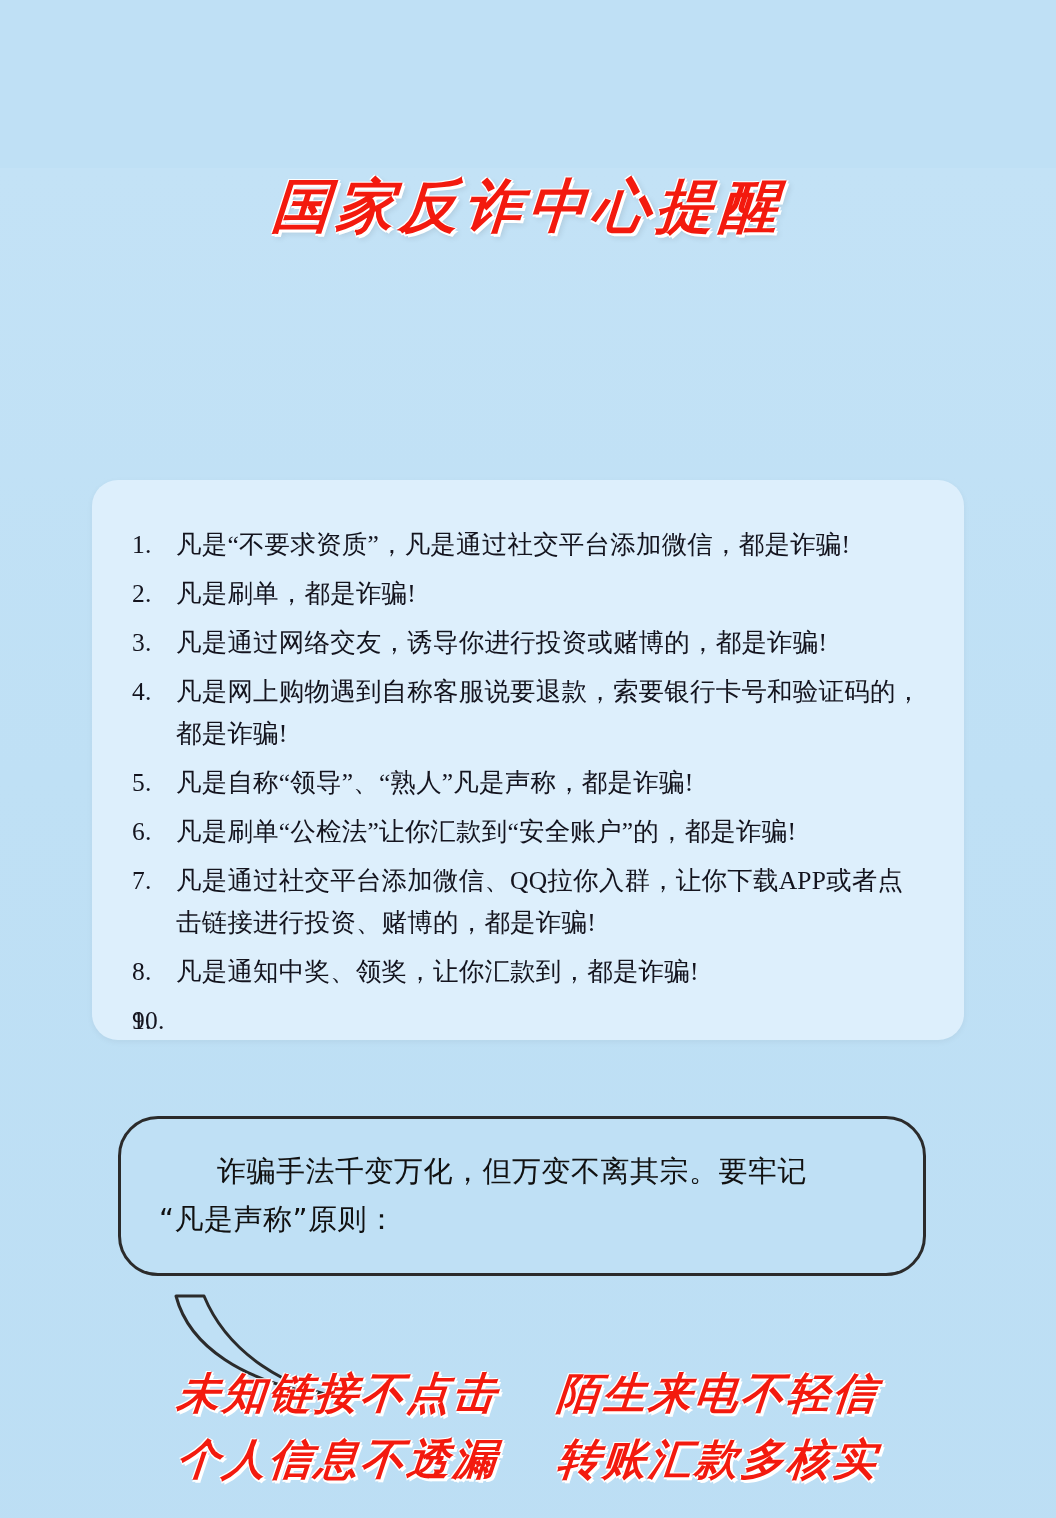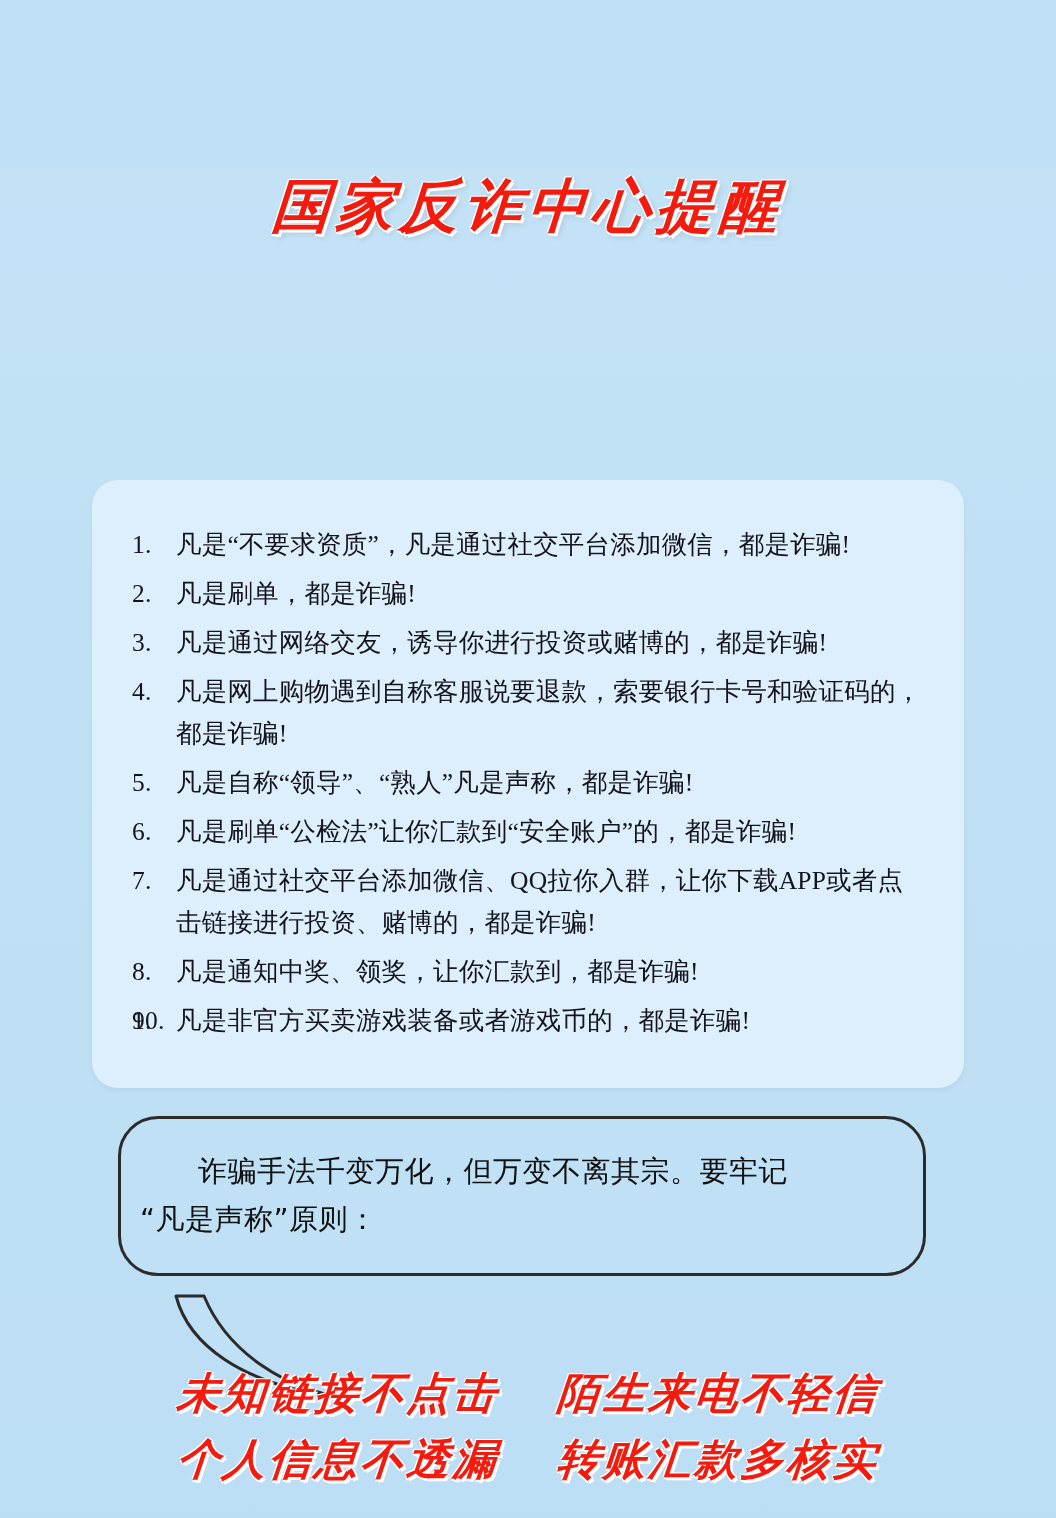--- a/index.html
+++ b/index.html
@@ -82,21 +82,21 @@
     position: absolute;
     left: 118px;
     top: 948px;
     width: 808px;
   }
   .bubble {
     position: relative;
     border: 3px solid #2b2b2b;
     border-radius: 40px;
     background: #bfe0f5;
-    padding: 28px 38px 30px 19px;
+    padding: 28px 38px 30px 38px;
     box-sizing: border-box;
   }
   .bubble p {
     margin: 0;
     font-family: "DejaVu Sans", sans-serif;
     font-size: 29px;
     line-height: 48px;
     color: #111;
     letter-spacing: 0.5px;
   }
@@ -177,21 +177,20 @@
       </li>
       <li>
         <span class="num">8.</span>
         <span>凡是通知中奖、领奖，让你汇款到，都是诈骗!</span>
       </li>
       <li>
         <span class="num">9.</span>
       </li>
       <li>
         <span class="num">10.</span>
-        <span>凡是非官方买卖游戏装备或者游戏币的，都是诈骗!</span>
       </li>
     </ol>
   </div>
 
   <div class="bubble-wrap">
     <div class="bubble">
       <p class="first">诈骗手法千变万化，但万变不离其宗。要牢记</p>
       <p>“凡是声称”原则：</p>
     </div>
     <svg class="tail" viewBox="0 0 240 120">

